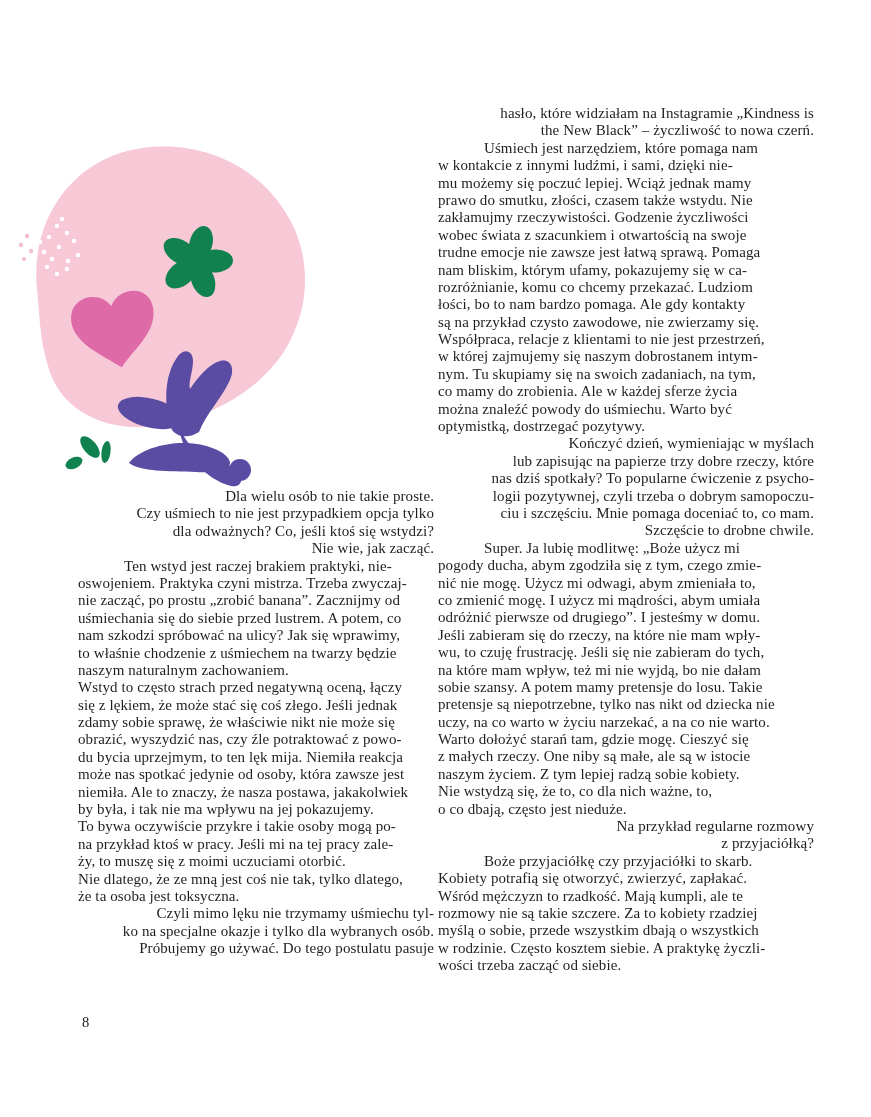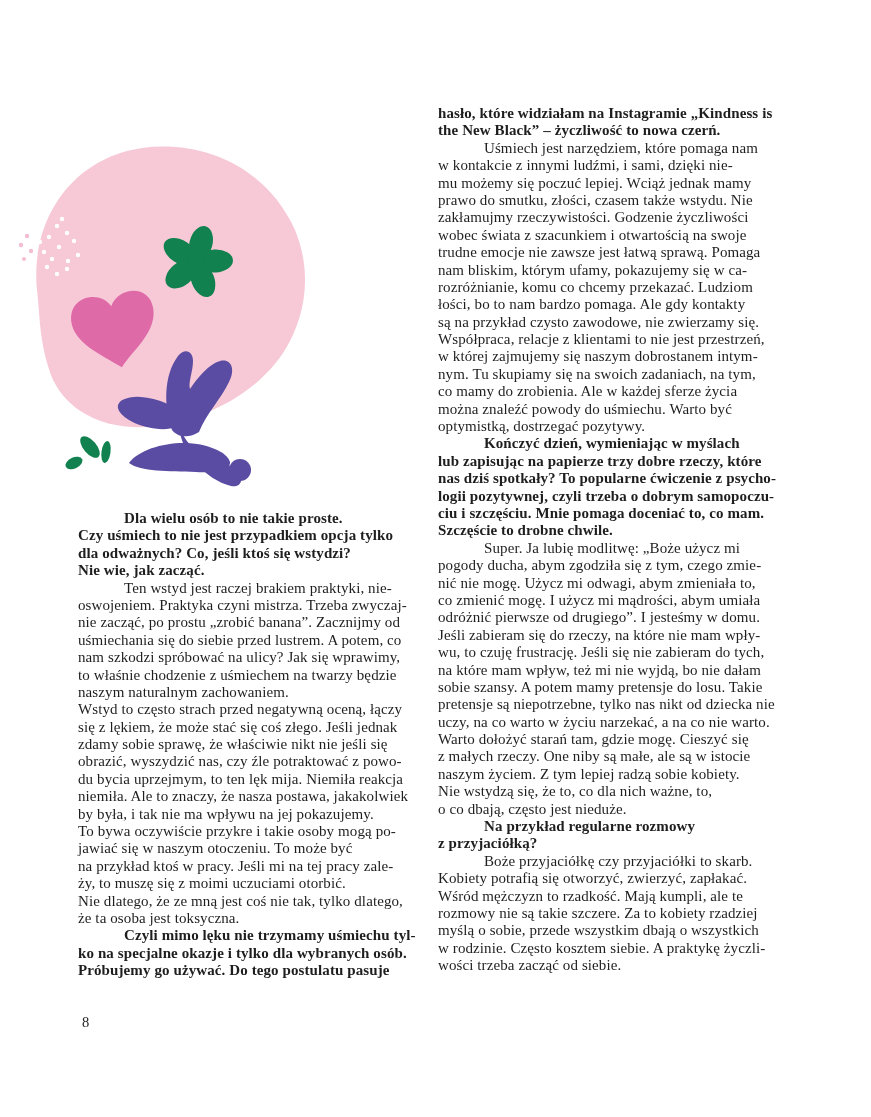--- a/index.html
+++ b/index.html
@@ -17,30 +17,30 @@
   }
   .decoration{
     position:absolute;
     left:0;top:120px;
     width:350px;height:380px;
   }
   .col{
     position:absolute;
     color:#1e1e1e;
   }
-  .col-left{left:78px;top:510px;width:356px;}
+  .col-left{left:78px;top:488px;width:356px;}
   .col-right{left:438px;top:105px;width:376px;}
   .line{
     font-size:15px;
     line-height:17.4px;
     height:17.4px;
     white-space:nowrap;
     letter-spacing:0.1px;
   }
-  .line.b{font-weight:bold;}
+  .line.b{font-weight:normal;text-align:right;}
   .line.i{padding-left:46px;}
   .page-number{
     position:absolute;
     left:82px;top:1014px;
     font-size:14.5px;
     color:#222222;
   }
 </style>
 </head>
 <body>
@@ -154,27 +154,27 @@
       <div class="line b">Nie wie, jak zacząć.</div>
       <div class="line i">Ten wstyd jest raczej brakiem praktyki, nie-</div>
       <div class="line">oswojeniem. Praktyka czyni mistrza. Trzeba zwyczaj-</div>
       <div class="line">nie zacząć, po prostu „zrobić banana”. Zacznijmy od</div>
       <div class="line">uśmiechania się do siebie przed lustrem. A potem, co</div>
       <div class="line">nam szkodzi spróbować na ulicy? Jak się wprawimy,</div>
       <div class="line">to właśnie chodzenie z uśmiechem na twarzy będzie</div>
       <div class="line">naszym naturalnym zachowaniem.</div>
       <div class="line">Wstyd to często strach przed negatywną oceną, łączy</div>
       <div class="line">się z lękiem, że może stać się coś złego. Jeśli jednak</div>
-      <div class="line">zdamy sobie sprawę, że właściwie nikt nie jeśli się</div>
+      <div class="line">zdamy sobie sprawę, że właściwie nikt nie może się</div>
       <div class="line">obrazić, wyszydzić nas, czy źle potraktować z powo-</div>
       <div class="line">du bycia uprzejmym, to ten lęk mija. Niemiła reakcja</div>
+      <div class="line">może nas spotkać jedynie od osoby, która zawsze jest</div>
       <div class="line">niemiła. Ale to znaczy, że nasza postawa, jakakolwiek</div>
       <div class="line">by była, i tak nie ma wpływu na jej pokazujemy.</div>
       <div class="line">To bywa oczywiście przykre i takie osoby mogą po-</div>
-      <div class="line">jawiać się w naszym otoczeniu. To może być</div>
       <div class="line">na przykład ktoś w pracy. Jeśli mi na tej pracy zale-</div>
       <div class="line">ży, to muszę się z moimi uczuciami otorbić.</div>
       <div class="line">Nie dlatego, że ze mną jest coś nie tak, tylko dlatego,</div>
       <div class="line">że ta osoba jest toksyczna.</div>
       <div class="line b i">Czyli mimo lęku nie trzymamy uśmiechu tyl-</div>
       <div class="line b">ko na specjalne okazje i tylko dla wybranych osób.</div>
       <div class="line b">Próbujemy go używać. Do tego postulatu pasuje</div>
     </div>
 
   <div class="col col-right">

